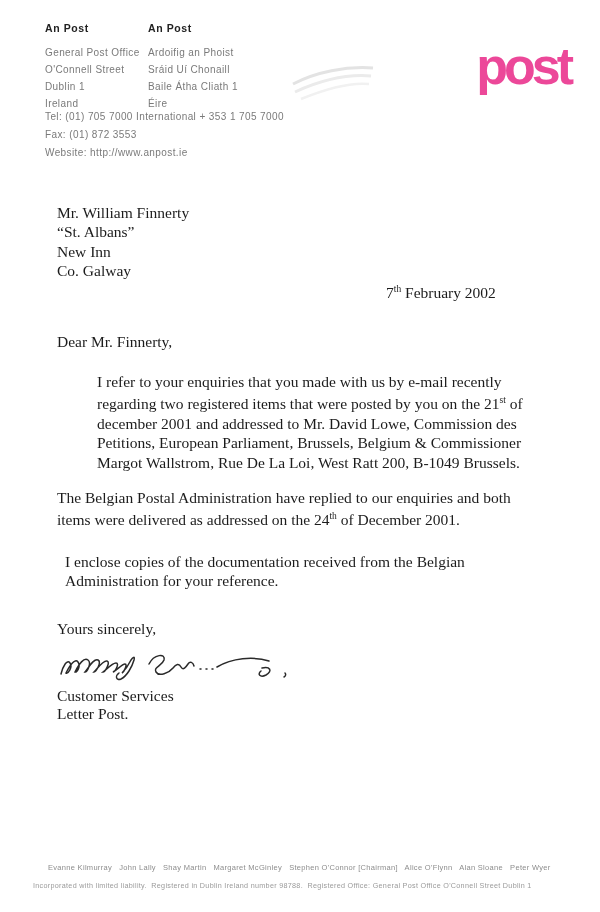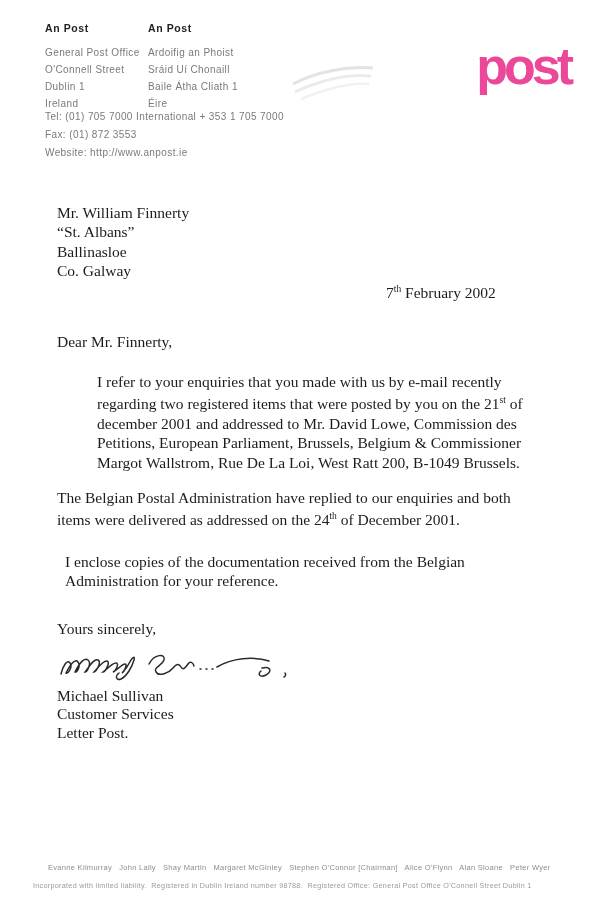--- a/index.html
+++ b/index.html
@@ -80,21 +80,21 @@
     <path d="M2 30 C25 18 55 12 82 14" stroke="#e3e3e3" stroke-width="3" fill="none"></path>
     <path d="M4 38 C28 27 56 20 80 22" stroke="#ebebeb" stroke-width="3" fill="none"></path>
     <path d="M10 45 C32 36 58 28 78 30" stroke="#f1f1f1" stroke-width="2.5" fill="none"></path>
   </svg>
   <div class="logo-text">post</div>
 </div>
 
 <div class="abs recipient">
   <div>Mr. William Finnerty</div>
   <div>“St. Albans”</div>
-  <div>Ballinasloe</div>
+  <div>New Inn</div>
   <div>Co. Galway</div>
 </div>
 
 <div class="abs date-line">
   <span>7</span><sup class="ord">th</sup><span> February 2002</span>
 </div>
 
 <div class="abs letter-body">
   <div class="para">Dear Mr. Finnerty,</div>
 
@@ -125,21 +125,20 @@
         <path d="M92 21 C97 11 109 10 107 17 C105 23 96 24 99 29 C102 34 112 30 116 25 C119 21 122 20 124 24 C126 28 129 24 131 21 C133 18 136 19 137 23"></path>
         <path d="M143 26 l1 0 M149 26 l1 0 M155 26 l1 0"></path>
         <path d="M160 24 C175 15 196 13 212 18"></path>
         <path d="M205 25 C213 23 216 28 209 32 C203 35 200 31 204 28"></path>
         <path d="M228 30 C229 31 229 33 227 34"></path>
       </g>
     </svg>
   </div>
 
   <div class="sig-name">
-    <div>Michael Sullivan</div>
     <div>Customer Services</div>
     <div>Letter Post.</div>
   </div>
 </div>
 
 <div class="abs board">
   <div>Evanne Kilmurray   John Lally   Shay Martin   Margaret McGinley   Stephen O'Connor [Chairman]   Alice O'Flynn   Alan Sloane   Peter Wyer</div>
 </div>
 
 <div class="abs legal">Incorporated with limited liability.  Registered in Dublin Ireland number 98788.  Registered Office: General Post Office O'Connell Street Dublin 1</div>

